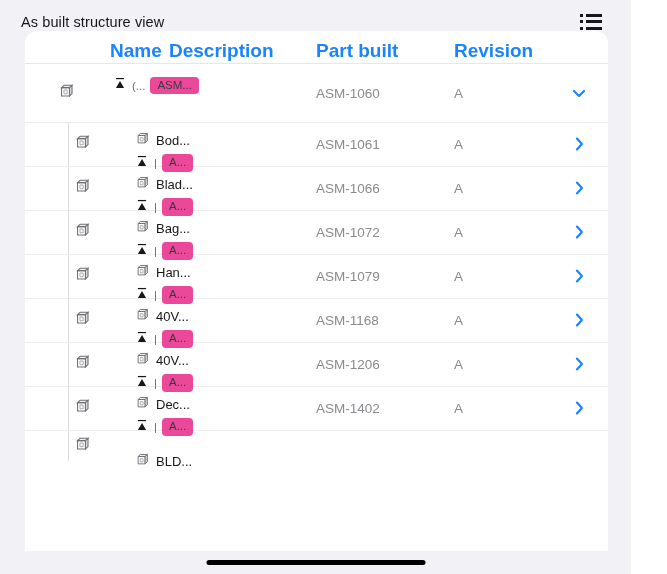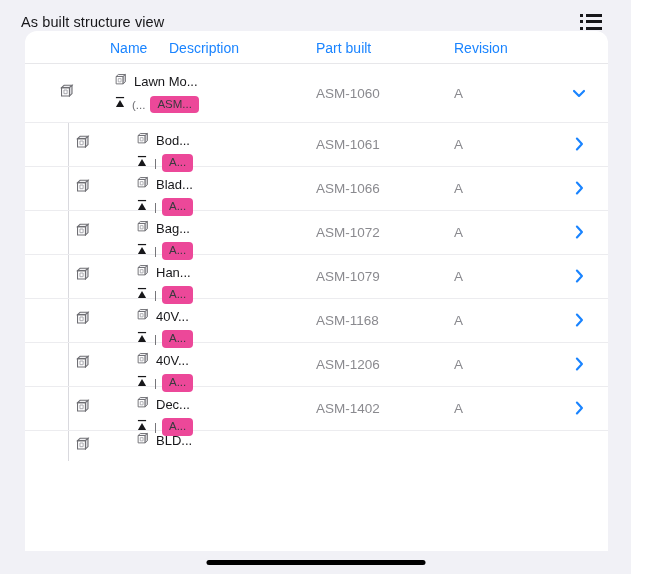--- a/index.html
+++ b/index.html
@@ -94,22 +94,22 @@
   
   .thead {
     position: relative;
     height: 33px;
     border-bottom: 1px solid #e7e7ea;
     box-sizing: border-box;
   }
   .thead .col {
     position: absolute;
     top: 9px;
-    font-size: 14px;
-    font-weight: normal;
+    font-size: 19px;
+    font-weight: bold;
     color: #1a84ff;
     white-space: nowrap;
     cursor: pointer;
   }
   .col-name   { left: 85px; }
   .col-desc   { left: 144px; }
   .col-part   { left: 291px; }
   .col-rev    { left: 429px; }
 
   
@@ -205,21 +205,21 @@
     width: 20px;
     height: 20px;
     cursor: pointer;
   }
 
   
   .row.partial {
     height: 30px;
     border-bottom: none;
   }
-  .row.partial .namecell { top: 0; }
+  .row.partial .namecell { top: 21px; }
 
   
   .home-indicator {
     position: absolute;
     left: 50%;
     transform: translateX(-50%);
     bottom: 9px;
     width: 219px;
     height: 5px;
     background: #000000;
@@ -260,29 +260,20 @@
 
     <div class="tbody" id="tbody">
         <div class="row root">
           <span class="cube-left"><svg width="17" height="17" viewBox="0 0 24 24" fill="none">
               <path d="M5 7.2 L5 19 L16.2 19 L16.2 7.2 Z" fill="#ffffff" stroke="#6f6f74" stroke-width="1.5"></path>
               <path d="M5 7.2 L8.6 4 L19.8 4 L16.2 7.2 Z" fill="#f0f0f2" stroke="#6f6f74" stroke-width="1.5"></path>
               <path d="M16.2 7.2 L19.8 4 L19.8 15.6 L16.2 19 Z" fill="#d9d9dd" stroke="#6f6f74" stroke-width="1.5"></path>
               <path d="M8.4 10.6 L8.4 15.8 L12.9 15.8 L12.9 10.6 Z" fill="none" stroke="#9a9aa0" stroke-width="1.2"></path>
             </svg></span>
           <div class="namecell">
-            <div class="name-line">
-              <span><svg width="15" height="15" viewBox="0 0 24 24" fill="none">
-                  <path d="M5 7.2 L5 19 L16.2 19 L16.2 7.2 Z" fill="#ffffff" stroke="#6f6f74" stroke-width="1.5"></path>
-                  <path d="M5 7.2 L8.6 4 L19.8 4 L16.2 7.2 Z" fill="#f0f0f2" stroke="#6f6f74" stroke-width="1.5"></path>
-                  <path d="M16.2 7.2 L19.8 4 L19.8 15.6 L16.2 19 Z" fill="#d9d9dd" stroke="#6f6f74" stroke-width="1.5"></path>
-                  <path d="M8.4 10.6 L8.4 15.8 L12.9 15.8 L12.9 10.6 Z" fill="none" stroke="#9a9aa0" stroke-width="1.2"></path>
-                </svg></span>
-              <span class="name-text">Lawn Mo...</span>
-            </div>
             <div class="sub-line">
               <span><svg width="14" height="15" viewBox="0 0 24 24" fill="none">
                   <rect x="5" y="2.5" width="14" height="2.1" fill="#17171a"></rect>
                   <path d="M12 7.5 L19 19.5 L5 19.5 Z" fill="#17171a"></path>
                 </svg></span>
               <span class="sub-text">(...</span>
               <span class="badge">ASM...</span>
             </div>
           </div>
           <div class="cell-part">ASM-1060</div>

